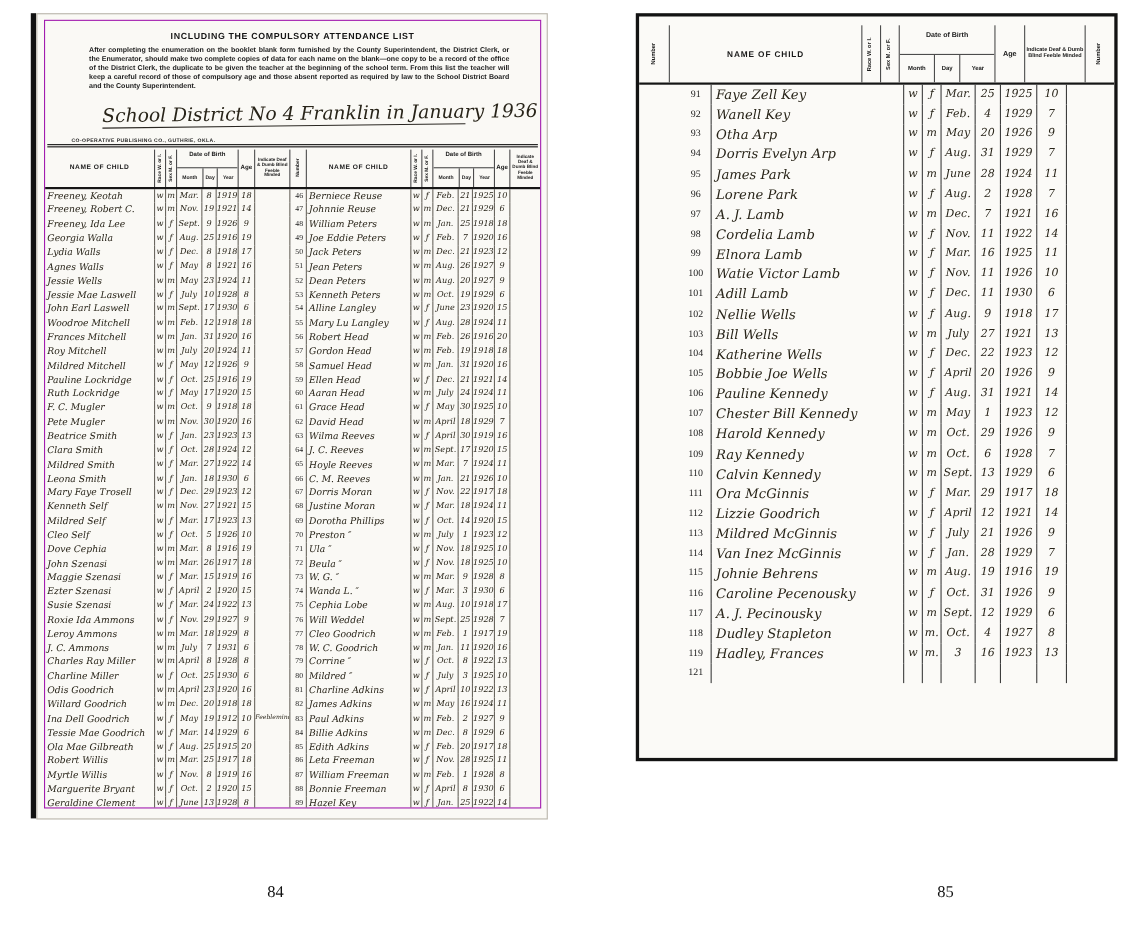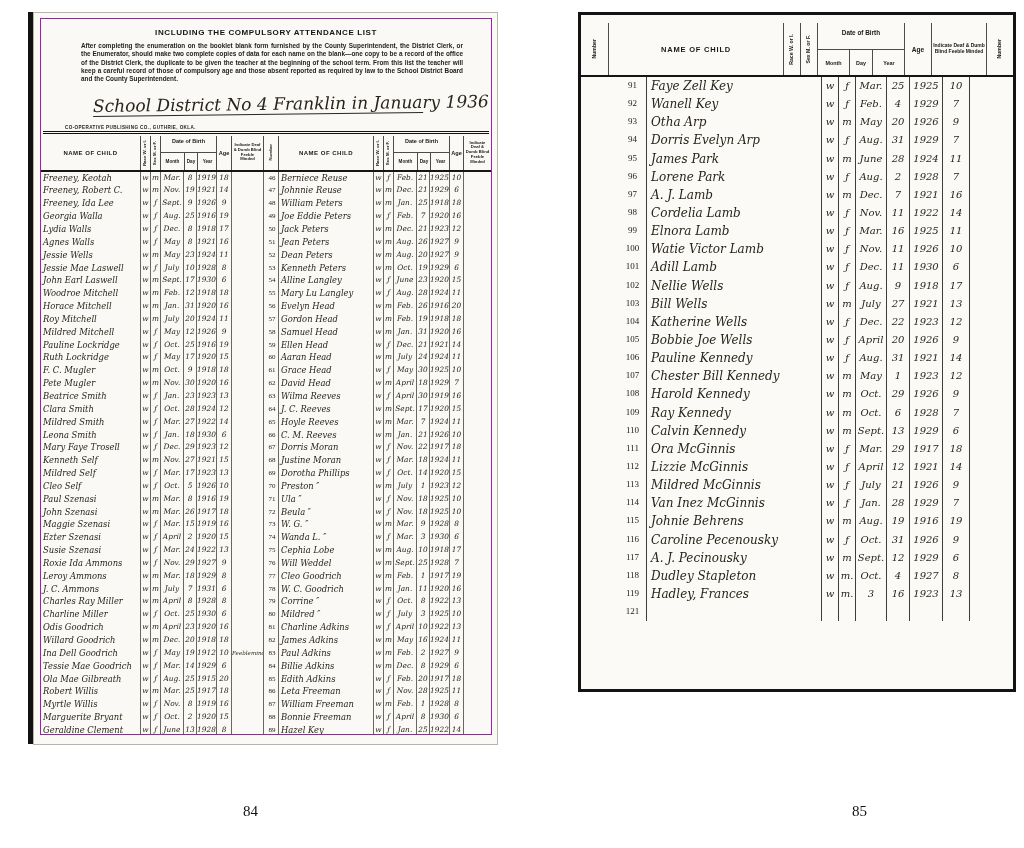--- a/index.html
+++ b/index.html
@@ -329,30 +329,30 @@
             <div class="c hw sm84">w</div>
             <div class="c hw sm84">ƒ</div>
             <div class="c hw sm84">Aug.</div>
             <div class="c hw sm84">28</div>
             <div class="c hw sm84">1924</div>
             <div class="c hw sm84">11</div>
             <div class="c"></div>
           </div>
 
           <div class="g84">
-            <div class="c hw nm84">Horace Mitchell</div>
+            <div class="c hw nm84">Frances Mitchell</div>
             <div class="c hw sm84">w</div>
             <div class="c hw sm84">m</div>
             <div class="c hw sm84">Jan.</div>
             <div class="c hw sm84">31</div>
             <div class="c hw sm84">1920</div>
             <div class="c hw sm84">16</div>
             <div class="c hw note84"></div>
             <div class="c pn pn84">56</div>
-            <div class="c hw nm84">Evelyn Head</div>
+            <div class="c hw nm84">Robert Head</div>
             <div class="c hw sm84">w</div>
             <div class="c hw sm84">m</div>
             <div class="c hw sm84">Feb.</div>
             <div class="c hw sm84">26</div>
             <div class="c hw sm84">1916</div>
             <div class="c hw sm84">20</div>
             <div class="c"></div>
           </div>
 
           <div class="g84">
@@ -629,21 +629,21 @@
             <div class="c hw sm84">w</div>
             <div class="c hw sm84">m</div>
             <div class="c hw sm84">July</div>
             <div class="c hw sm84">1</div>
             <div class="c hw sm84">1923</div>
             <div class="c hw sm84">12</div>
             <div class="c"></div>
           </div>
 
           <div class="g84">
-            <div class="c hw nm84">Paul Szenasi</div>
+            <div class="c hw nm84">Dove Cephia</div>
             <div class="c hw sm84">w</div>
             <div class="c hw sm84">m</div>
             <div class="c hw sm84">Mar.</div>
             <div class="c hw sm84">8</div>
             <div class="c hw sm84">1916</div>
             <div class="c hw sm84">19</div>
             <div class="c hw note84"></div>
             <div class="c pn pn84">71</div>
             <div class="c hw nm84">Ula  ″</div>
             <div class="c hw sm84">w</div>
@@ -1318,21 +1318,21 @@
           <div class="c hw sm85">Mar.</div>
           <div class="c hw sm85">29</div>
           <div class="c hw sm85">1917</div>
           <div class="c hw sm85">18</div>
           <div class="c hw note84"></div>
           <div class="c pn pn85">156</div>
         </div>
 
         <div class="g85">
           <div class="c pn pn85">112</div>
-          <div class="c hw nm85">Lizzie McGinnis</div>
+          <div class="c hw nm85">Lizzie Goodrich</div>
           <div class="c hw sm85">w</div>
           <div class="c hw sm85">ƒ</div>
           <div class="c hw sm85">April</div>
           <div class="c hw sm85">12</div>
           <div class="c hw sm85">1921</div>
           <div class="c hw sm85">14</div>
           <div class="c hw note84"></div>
           <div class="c pn pn85">157</div>
         </div>
 

